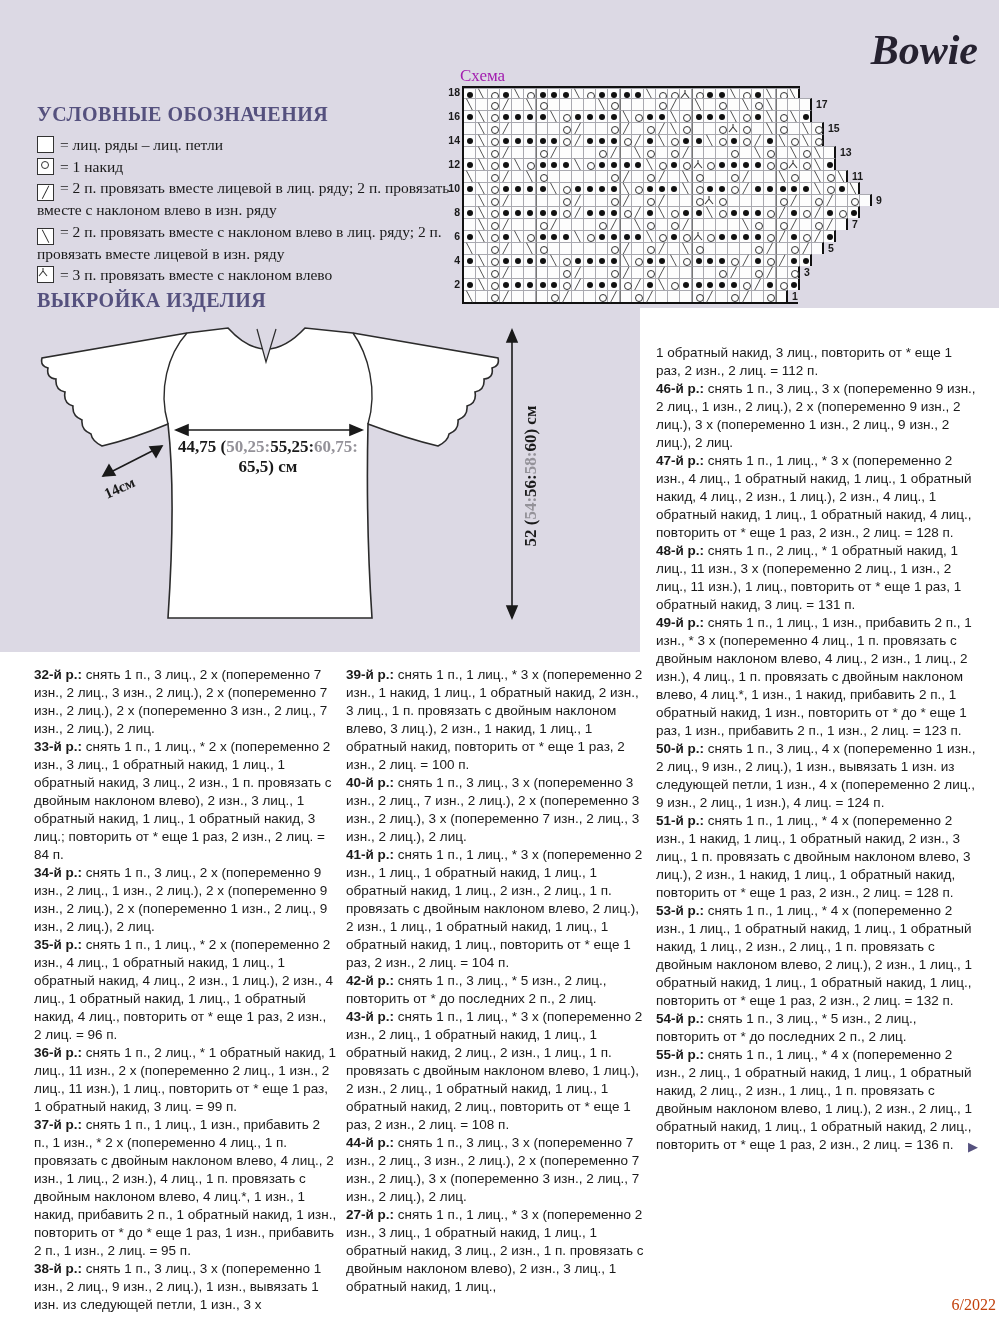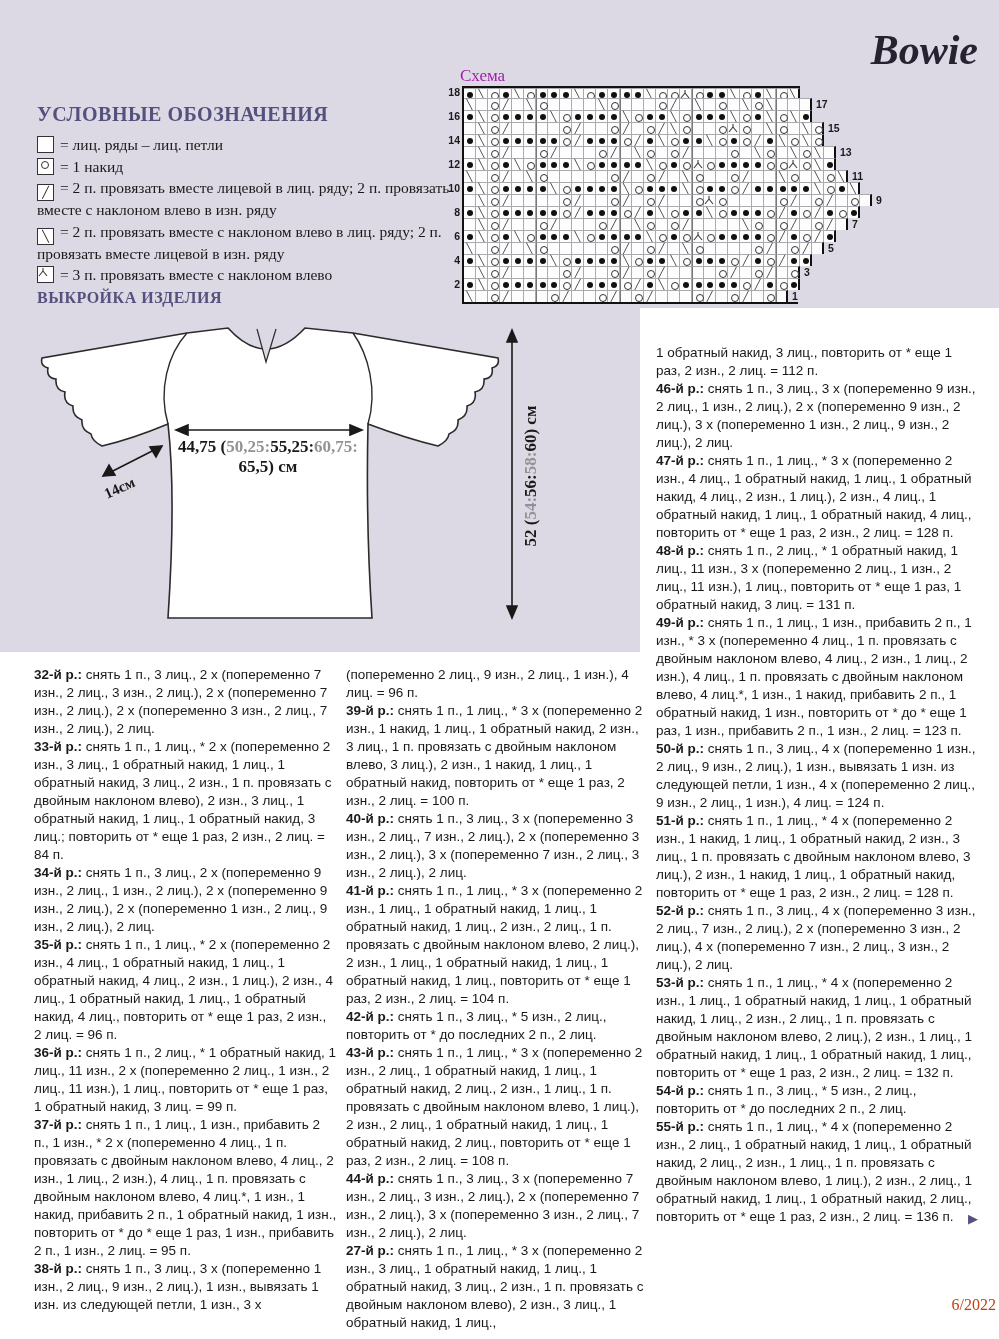--- a/index.html
+++ b/index.html
@@ -29,21 +29,21 @@
   .crow-label-right{font-size:10.5px;font-weight:bold;line-height:12px;margin-left:4px;}
   .ccell{width:12px;height:12px;box-sizing:border-box;border-right:1px solid #a9a9b0;
          border-top:1px solid #a9a9b0;background:#fdfdfd;text-align:center;position:relative;
          font-size:10px;line-height:11px;color:#3c3c3c;}
   .ccell.rep{border-left:1px solid #777;}
   .dotc{position:absolute;left:3px;top:3px;width:6px;height:6px;border-radius:50%;background:#111;}
   .yoc{position:absolute;left:2.5px;top:2.5px;width:6px;height:6px;border-radius:50%;border:1px solid #333;background:#fff;}
 
   
   .vh{position:absolute;left:37px;top:289px;margin:0;font-family:"Liberation Serif",serif;
-      font-size:16px;letter-spacing:.5px;color:#55517e;font-weight:bold;}
+      font-size:20px;letter-spacing:.5px;color:#55517e;font-weight:bold;}
   #schematic{position:absolute;left:10px;top:318px;}
   .meas{font-family:"Liberation Serif",serif;font-weight:bold;font-size:17px;fill:#1a1a1a;}
   .meas .gray{fill:#949299;}
   .meas-small{font-family:"Liberation Serif",serif;font-weight:bold;font-size:15px;fill:#1a1a1a;}
 
   
   .col{position:absolute;font-size:13.5px;line-height:18px;}
   #col-left{left:34px;top:666px;width:303px;}
   #col-mid{left:346px;top:666px;width:303px;}
   #col-right{left:656px;top:344px;width:322px;}
@@ -1318,38 +1318,36 @@
   <div class="col" id="col-left">
       <p class="para"><b>32-й р.:</b> <span>снять 1 п., 3 лиц., 2 х (попеременно 7 изн., 2 лиц., 3 изн., 2 лиц.), 2 х (попеременно 7 изн., 2 лиц.), 2 х (попеременно 3 изн., 2 лиц., 7 изн., 2 лиц.), 2 лиц.</span></p>
       <p class="para"><b>33-й р.:</b> <span>снять 1 п., 1 лиц., * 2 х (попеременно 2 изн., 3 лиц., 1 обратный накид, 1 лиц., 1 обратный накид, 3 лиц., 2 изн., 1 п. провязать с двойным наклоном влево), 2 изн., 3 лиц., 1 обратный накид, 1 лиц., 1 обратный накид, 3 лиц.; повторить от * еще 1 раз, 2 изн., 2 лиц. = 84 п.</span></p>
       <p class="para"><b>34-й р.:</b> <span>снять 1 п., 3 лиц., 2 х (попеременно 9 изн., 2 лиц., 1 изн., 2 лиц.), 2 х (попеременно 9 изн., 2 лиц.), 2 х (попеременно 1 изн., 2 лиц., 9 изн., 2 лиц.), 2 лиц.</span></p>
       <p class="para"><b>35-й р.:</b> <span>снять 1 п., 1 лиц., * 2 х (попеременно 2 изн., 4 лиц., 1 обратный накид, 1 лиц., 1 обратный накид, 4 лиц., 2 изн., 1 лиц.), 2 изн., 4 лиц., 1 обратный накид, 1 лиц., 1 обратный накид, 4 лиц., повторить от * еще 1 раз, 2 изн., 2 лиц. = 96 п.</span></p>
       <p class="para"><b>36-й р.:</b> <span>снять 1 п., 2 лиц., * 1 обратный накид, 1 лиц., 11 изн., 2 х (попеременно 2 лиц., 1 изн., 2 лиц., 11 изн.), 1 лиц., повторить от * еще 1 раз, 1 обратный накид, 3 лиц. = 99 п.</span></p>
       <p class="para"><b>37-й р.:</b> <span>снять 1 п., 1 лиц., 1 изн., прибавить 2 п., 1 изн., * 2 х (попеременно 4 лиц., 1 п. провязать с двойным наклоном влево, 4 лиц., 2 изн., 1 лиц., 2 изн.), 4 лиц., 1 п. провязать с двойным наклоном влево, 4 лиц.*, 1 изн., 1 накид, прибавить 2 п., 1 обратный накид, 1 изн., повторить от * до * еще 1 раз, 1 изн., прибавить 2 п., 1 изн., 2 лиц. = 95 п.</span></p>
       <p class="para"><b>38-й р.:</b> <span>снять 1 п., 3 лиц., 3 х (попеременно 1 изн., 2 лиц., 9 изн., 2 лиц.), 1 изн., вывязать 1 изн. из следующей петли, 1 изн., 3 х</span></p>
     </div>
   <div class="col" id="col-mid">
-      <p class="para"><span>(попеременно 2 лиц., 9 изн., 2 лиц., 1 изн.), 4 лиц. = 96 п.</span></p>
       <p class="para"><b>39-й р.:</b> <span>снять 1 п., 1 лиц., * 3 х (попеременно 2 изн., 1 накид, 1 лиц., 1 обратный накид, 2 изн., 3 лиц., 1 п. провязать с двойным наклоном влево, 3 лиц.), 2 изн., 1 накид, 1 лиц., 1 обратный накид, повторить от * еще 1 раз, 2 изн., 2 лиц. = 100 п.</span></p>
       <p class="para"><b>40-й р.:</b> <span>снять 1 п., 3 лиц., 3 х (попеременно 3 изн., 2 лиц., 7 изн., 2 лиц.), 2 х (попеременно 3 изн., 2 лиц.), 3 х (попеременно 7 изн., 2 лиц., 3 изн., 2 лиц.), 2 лиц.</span></p>
       <p class="para"><b>41-й р.:</b> <span>снять 1 п., 1 лиц., * 3 х (попеременно 2 изн., 1 лиц., 1 обратный накид, 1 лиц., 1 обратный накид, 1 лиц., 2 изн., 2 лиц., 1 п. провязать с двойным наклоном влево, 2 лиц.), 2 изн., 1 лиц., 1 обратный накид, 1 лиц., 1 обратный накид, 1 лиц., повторить от * еще 1 раз, 2 изн., 2 лиц. = 104 п.</span></p>
       <p class="para"><b>42-й р.:</b> <span>снять 1 п., 3 лиц., * 5 изн., 2 лиц., повторить от * до последних 2 п., 2 лиц.</span></p>
       <p class="para"><b>43-й р.:</b> <span>снять 1 п., 1 лиц., * 3 х (попеременно 2 изн., 2 лиц., 1 обратный накид, 1 лиц., 1 обратный накид, 2 лиц., 2 изн., 1 лиц., 1 п. провязать с двойным наклоном влево, 1 лиц.), 2 изн., 2 лиц., 1 обратный накид, 1 лиц., 1 обратный накид, 2 лиц., повторить от * еще 1 раз, 2 изн., 2 лиц. = 108 п.</span></p>
       <p class="para"><b>44-й р.:</b> <span>снять 1 п., 3 лиц., 3 х (попеременно 7 изн., 2 лиц., 3 изн., 2 лиц.), 2 х (попеременно 7 изн., 2 лиц.), 3 х (попеременно 3 изн., 2 лиц., 7 изн., 2 лиц.), 2 лиц.</span></p>
       <p class="para"><b>27-й р.:</b> <span>снять 1 п., 1 лиц., * 3 х (попеременно 2 изн., 3 лиц., 1 обратный накид, 1 лиц., 1 обратный накид, 3 лиц., 2 изн., 1 п. провязать с двойным наклоном влево), 2 изн., 3 лиц., 1 обратный накид, 1 лиц.,</span></p>
     </div>
   <div class="col" id="col-right">
       <p class="para"><span>1 обратный накид, 3 лиц., повторить от * еще 1 раз, 2 изн., 2 лиц. = 112 п.</span></p>
       <p class="para"><b>46-й р.:</b> <span>снять 1 п., 3 лиц., 3 х (попеременно 9 изн., 2 лиц., 1 изн., 2 лиц.), 2 х (попеременно 9 изн., 2 лиц.), 3 х (попеременно 1 изн., 2 лиц., 9 изн., 2 лиц.), 2 лиц.</span></p>
       <p class="para"><b>47-й р.:</b> <span>снять 1 п., 1 лиц., * 3 х (попеременно 2 изн., 4 лиц., 1 обратный накид, 1 лиц., 1 обратный накид, 4 лиц., 2 изн., 1 лиц.), 2 изн., 4 лиц., 1 обратный накид, 1 лиц., 1 обратный накид, 4 лиц., повторить от * еще 1 раз, 2 изн., 2 лиц. = 128 п.</span></p>
       <p class="para"><b>48-й р.:</b> <span>снять 1 п., 2 лиц., * 1 обратный накид, 1 лиц., 11 изн., 3 х (попеременно 2 лиц., 1 изн., 2 лиц., 11 изн.), 1 лиц., повторить от * еще 1 раз, 1 обратный накид, 3 лиц. = 131 п.</span></p>
       <p class="para"><b>49-й р.:</b> <span>снять 1 п., 1 лиц., 1 изн., прибавить 2 п., 1 изн., * 3 х (попеременно 4 лиц., 1 п. провязать с двойным наклоном влево, 4 лиц., 2 изн., 1 лиц., 2 изн.), 4 лиц., 1 п. провязать с двойным наклоном влево, 4 лиц.*, 1 изн., 1 накид, прибавить 2 п., 1 обратный накид, 1 изн., повторить от * до * еще 1 раз, 1 изн., прибавить 2 п., 1 изн., 2 лиц. = 123 п.</span></p>
       <p class="para"><b>50-й р.:</b> <span>снять 1 п., 3 лиц., 4 х (попеременно 1 изн., 2 лиц., 9 изн., 2 лиц.), 1 изн., вывязать 1 изн. из следующей петли, 1 изн., 4 х (попеременно 2 лиц., 9 изн., 2 лиц., 1 изн.), 4 лиц. = 124 п.</span></p>
       <p class="para"><b>51-й р.:</b> <span>снять 1 п., 1 лиц., * 4 х (попеременно 2 изн., 1 накид, 1 лиц., 1 обратный накид, 2 изн., 3 лиц., 1 п. провязать с двойным наклоном влево, 3 лиц.), 2 изн., 1 накид, 1 лиц., 1 обратный накид, повторить от * еще 1 раз, 2 изн., 2 лиц. = 128 п.</span></p>
-      <p class="para"><b>52-й р.:</b> <span>снять 1 п., 3 лиц., 4 х (попеременно 3 изн., 2 лиц., 7 изн., 2 лиц.), 2 х (попеременно 3 изн., 2 лиц.), 4 х (попеременно 7 изн., 2 лиц., 3 изн., 2 лиц.), 2 лиц.</span></p>
       <p class="para"><b>53-й р.:</b> <span>снять 1 п., 1 лиц., * 4 х (попеременно 2 изн., 1 лиц., 1 обратный накид, 1 лиц., 1 обратный накид, 1 лиц., 2 изн., 2 лиц., 1 п. провязать с двойным наклоном влево, 2 лиц.), 2 изн., 1 лиц., 1 обратный накид, 1 лиц., 1 обратный накид, 1 лиц., повторить от * еще 1 раз, 2 изн., 2 лиц. = 132 п.</span></p>
       <p class="para"><b>54-й р.:</b> <span>снять 1 п., 3 лиц., * 5 изн., 2 лиц., повторить от * до последних 2 п., 2 лиц.</span></p>
       <p class="para"><b>55-й р.:</b> <span>снять 1 п., 1 лиц., * 4 х (попеременно 2 изн., 2 лиц., 1 обратный накид, 1 лиц., 1 обратный накид, 2 лиц., 2 изн., 1 лиц., 1 п. провязать с двойным наклоном влево, 1 лиц.), 2 изн., 2 лиц., 1 обратный накид, 1 лиц., 1 обратный накид, 2 лиц., повторить от * еще 1 раз, 2 изн., 2 лиц. = 136 п.</span><span class="cont-arrow">▶</span></p>
     </div>
 
   <div class="issue">6/2022</div>
 
 </div>
 
 </body></html>

